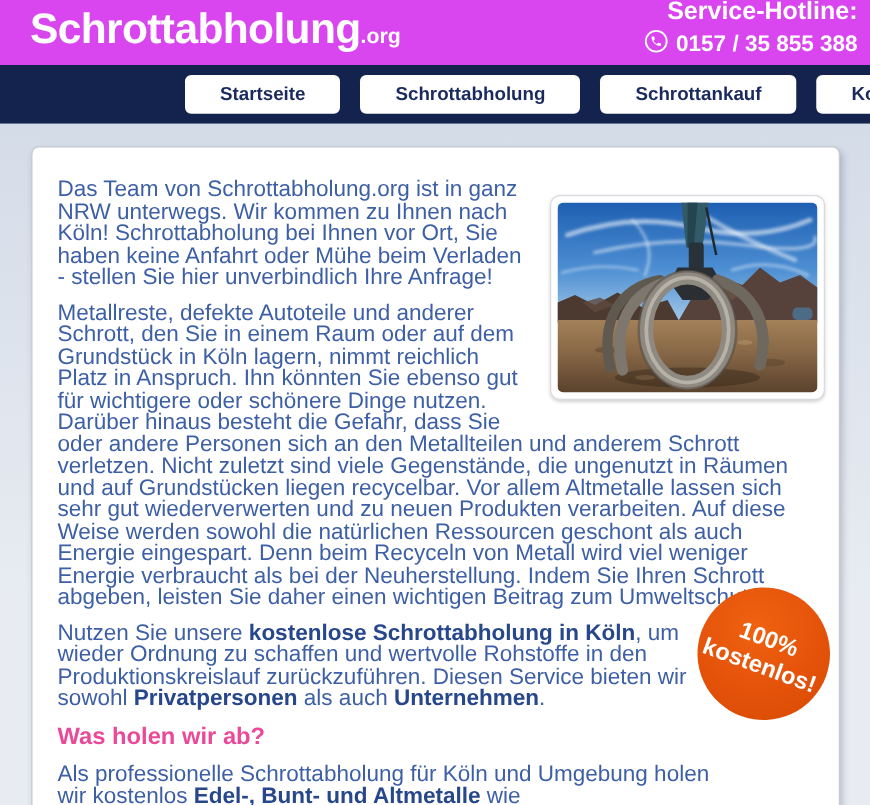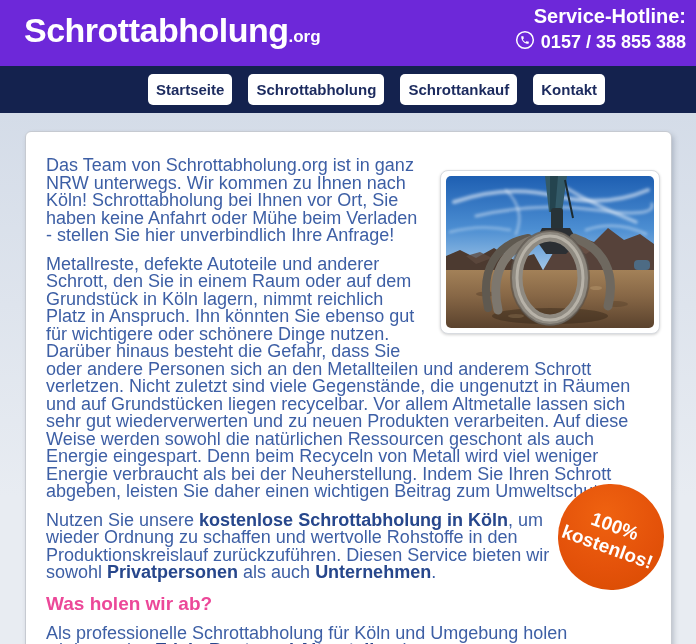--- a/index.html
+++ b/index.html
@@ -4,40 +4,40 @@
 <style>
   * { box-sizing: border-box; }
   html,body { margin:0; padding:0; }
   body {
     width:696px; height:644px; overflow:hidden;
     font-family:"Liberation Sans", sans-serif;
     background:#dde3ec;
   }
   
   .topbar {
-    height:66px; background:#6d28d9;
+    height:52px; background:#d946ef;
     display:flex; align-items:center; justify-content:space-between;
     padding:0 10px 6px 24px;
   }
   .logo { color:#fff; cursor:pointer; line-height:1; }
   .logo .main { font-size:34px; font-weight:bold; letter-spacing:-0.5px; }
   .logo .suffix { font-size:17px; font-weight:bold; }
   .hotline { color:#fff; text-align:right; }
   .hotline-label { font-size:20px; font-weight:bold; margin-bottom:2px; }
   .hotline-number { font-size:18px; font-weight:bold; display:flex; align-items:center; gap:6px; justify-content:space-between; cursor:pointer; }
   
   .mainnav {
     height:47px; background:#14224e;
     display:flex; align-items:center; gap:16px;
     padding-left:148px;
   }
   .nav-btn {
     background:#fff; color:#1b2a5e; border:none; border-radius:5px;
     font-family:"Liberation Sans", sans-serif;
-    font-size:15px; font-weight:bold; padding:7px 8px; cursor:pointer;
+    font-size:15px; font-weight:bold; padding:7px 28px; cursor:pointer;
   }
   
   .page-bg {
     min-height:529px;
     background:linear-gradient(#d4dce8, #e8ecf2 60%);
     padding:18px 0 0 25px;
   }
   .card {
     width:647px; min-height:560px; position:relative;
     background:#fff; border:1px solid #c6cad1; border-radius:6px;

